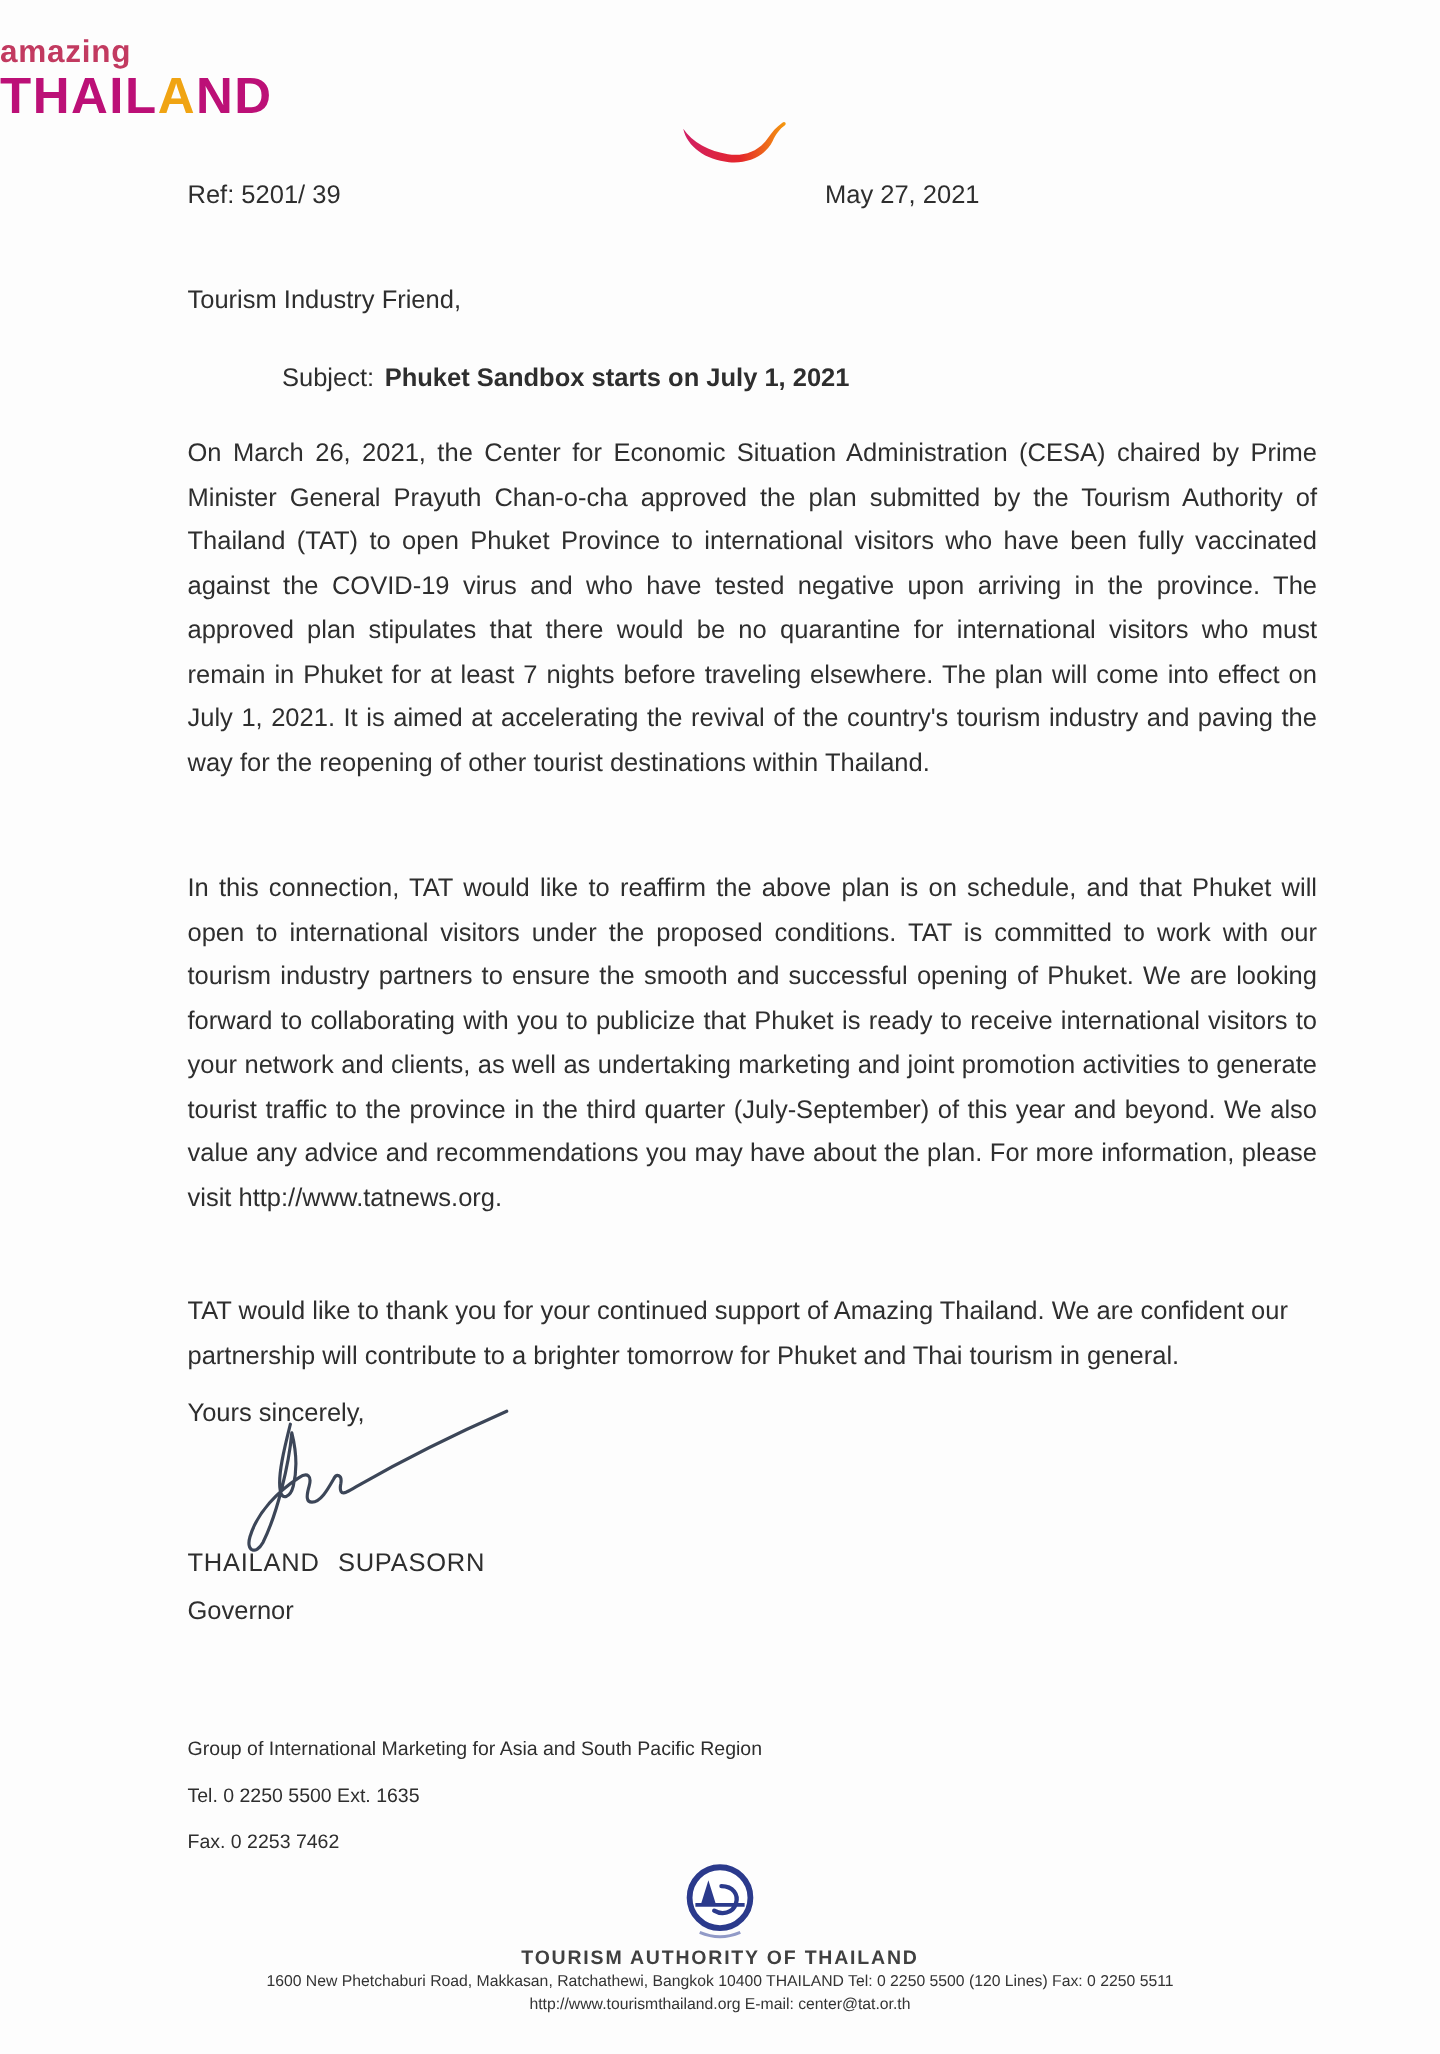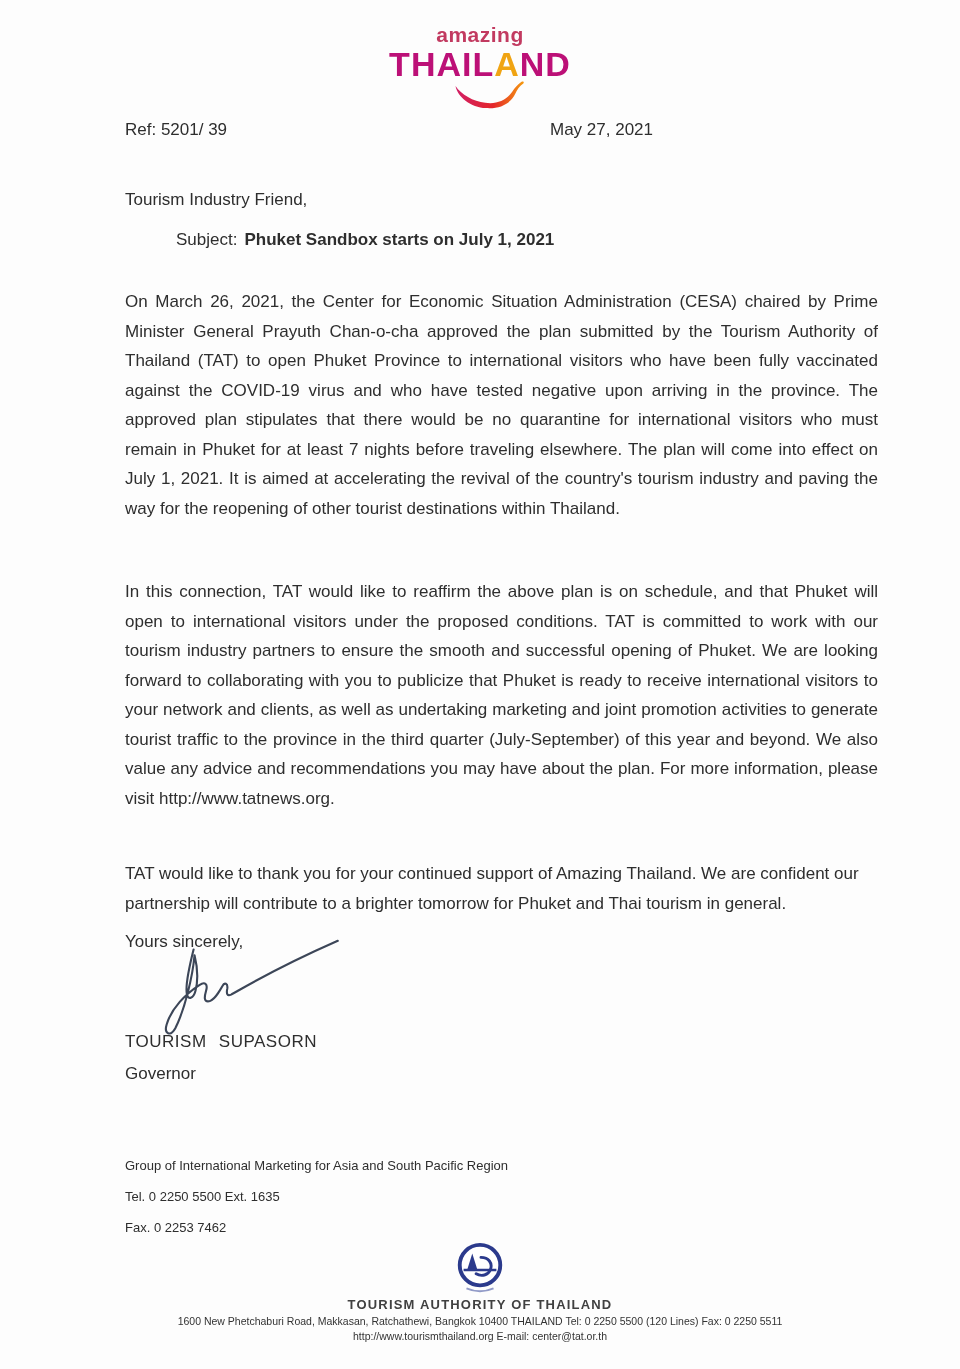--- a/index.html
+++ b/index.html
@@ -6,37 +6,37 @@
   .page{
     position:relative;
     width:960px;height:1369px;
     margin:0 auto;
     background:#fdfdfd;
     font-family:"Liberation Sans","DejaVu Sans",sans-serif;
     color:#2e2e2e;
     overflow:hidden;
   }
   
-  .logo-block{position:absolute;top:24px;left:0;width:100%;text-align:center;line-height:1;}
+  .logo-block{position:absolute;top:24px;left:0;width:100%;text-align:left;line-height:1;}
   .logo-amazing{
     font-size:21px;font-weight:700;letter-spacing:.5px;
     color:var(--amazing,#c23a60);
     margin-bottom:2px;
   }
   .logo-thailand{
     font-size:34px;font-weight:700;letter-spacing:1px;
     color:var(--thailand,#bc1077);
   }
   .logo-thailand .accent{color:var(--accent,#f0a413);}
   .logo-swoosh{display:block;margin:-1px auto 0;transform:translateX(10px);}
   
   .ref-row{position:absolute;top:120px;left:125px;width:753px;font-size:17px;}
   .ref-row .date{position:absolute;left:425px;top:0;}
   .salutation{position:absolute;top:190px;left:125px;font-size:17px;margin:0;}
-  .subject-line{position:absolute;top:230px;left:176px;font-size:17px;margin:0;}
+  .subject-line{position:absolute;top:230px;left:176px;font-size:17px;margin:12px;}
   .subject-line .subj-label{margin-right:7px;}
   .subject-line strong{font-weight:700;}
   
   .body-para{
     position:absolute;left:125px;width:753px;margin:0;
     font-size:17px;line-height:29.5px;text-align:justify;
   }
   .p1{top:287px;}
   .p2{top:577px;}
   .p3{top:843px;text-align:left;margin-top:16px;}
@@ -99,21 +99,21 @@
 
   <p class="closing-line">Yours sincerely,</p>
 
   <svg class="signature" width="195" height="100" viewBox="0 0 200 104">
     <path fill="none" stroke="#3c4658" stroke-width="2.2" stroke-linecap="round" stroke-linejoin="round" d="M46,14 C42,30 37,50 39,60 C40,67 46,65 48,57 C51,45 50,32 47,20
          C45,42 37,76 27,96 C22,105 15,102 18,92 C23,75 38,60 52,51
          C58,47 61,50 59,57 C57,64 57,68 61,68 C67,68 72,59 76,52
          C78,48 82,49 81,55 C80,60 81,63 85,61 C96,55 130,34 196,5"></path>
   </svg>
 
-  <p class="signer-name">TOURISM SUPASORN</p>
+  <p class="signer-name">THAILAND SUPASORN</p>
   <p class="signer-title">Governor</p>
 
   <div class="contact">
     <p>Group of International Marketing for Asia and South Pacific Region</p>
     <p>Tel. 0 2250 5500 Ext. 1635</p>
     <p>Fax. 0 2253 7462</p>
   </div>
 
   <div class="emblem">
     <svg width="58" height="56" viewBox="0 0 60 58">

